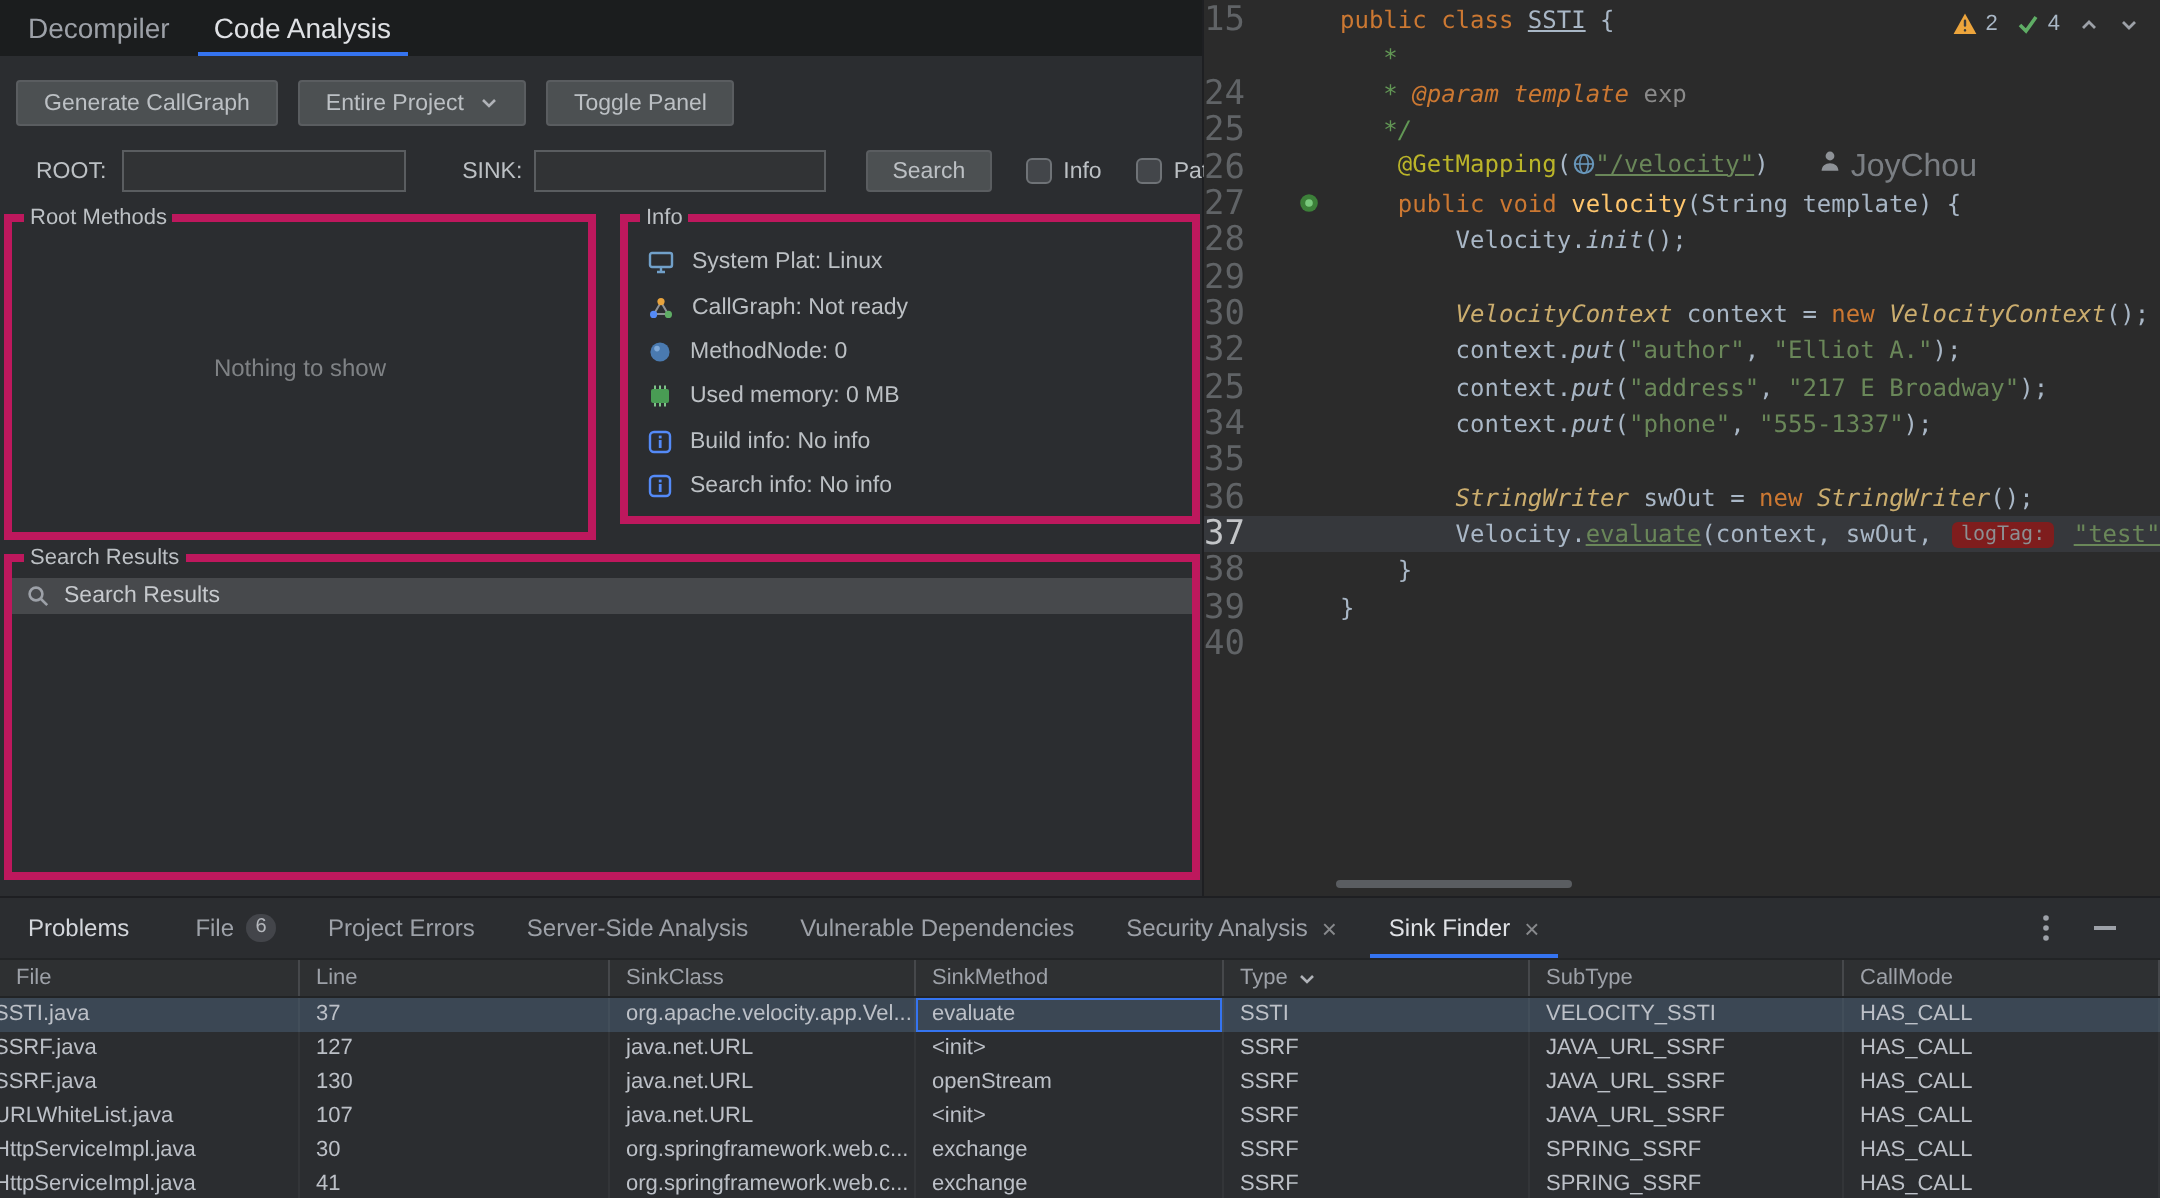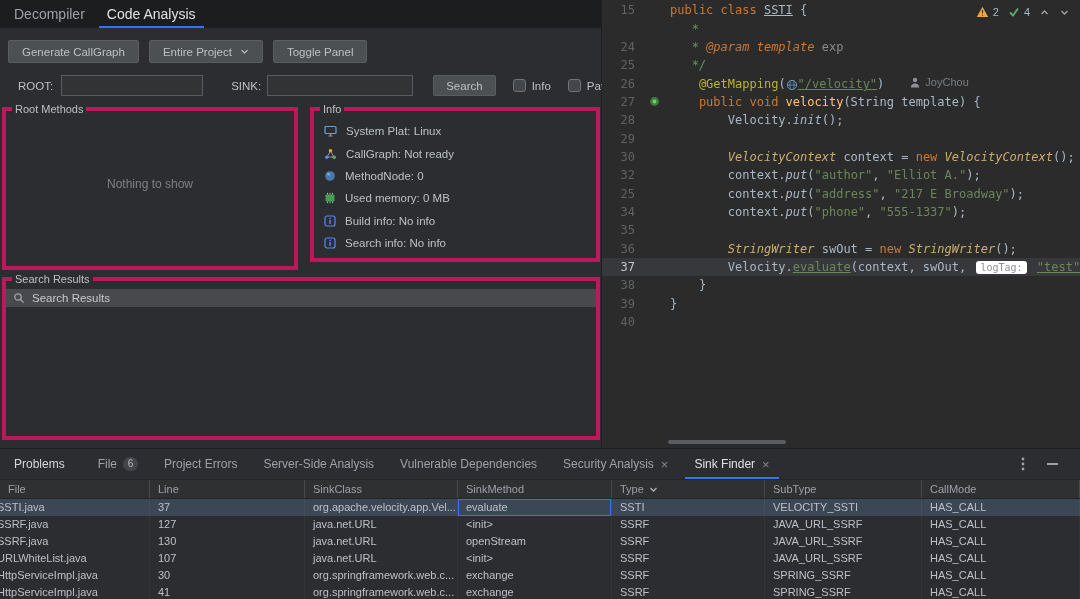--- a/index.html
+++ b/index.html
@@ -33,38 +33,38 @@
 .info-item{height:22.4px;display:flex;align-items:center;gap:9px;font-size:11.5px;color:#bcc0c4}
 .results-panel{left:2px;top:273px;width:598px;height:167px}
 .result-row{margin-top:4px;height:18px;background:#47494c;display:flex;align-items:center;gap:7px;padding-left:7px;font-size:11.5px;color:#c6c9cd}
 
 
 .editor{flex:1;background:#2b2b2b;position:relative;overflow:hidden}
 .lines{position:absolute;top:1px;left:0;right:0;font-family:"DejaVu Sans Mono",monospace;font-size:12px}
 .cl{display:flex;height:18.35px;align-items:center;white-space:pre}
 .cl.hl{background:#36383c}
 .cl.hl .gnum{color:#c3c5c8}
-.gnum{flex:none;width:42px;text-align:right;padding-right:9px;color:#606366;font-size:12px}
+.gnum{flex:none;width:42px;text-align:left;padding-right:9px;color:#606366;font-size:17px}
 .gicon{flex:none;width:26px;display:flex;align-items:center;padding-left:5px}
 .code{flex:none;color:#a9b7c6}
 .t-kw{color:#cc7832}
 .t-ann{color:#bbb529}
 .t-str{color:#6a8759}
 .t-strU{color:#6a8759;text-decoration:underline}
 .t-cmt{color:#629755;font-style:italic}
 .t-doc{color:#cc7832;font-style:italic}
 .t-docg{color:#8a8a8a;}
 .t-def{color:#a9b7c6}
 .t-cls{color:#cbad6e;font-style:italic}
 .t-mth{color:#ffc66d}
 .t-mthi{color:#a9b7c6;font-style:italic}
 .t-link{color:#6a8759;text-decoration:underline}
 .t-und{color:#a9b7c6;text-decoration:underline}
-.inlay-chip{display:inline-block;background:#ffffff;color:#8c8f92;border-radius:3px;padding:0 4px;font-size:10px;line-height:13px;margin:0 3px;vertical-align:middle}
-.author-inlay{display:inline-flex;align-items:flex-end;gap:5px;margin-left:26px;font-family:"Liberation Sans",sans-serif;font-size:11px;color:#7a7e83;font-style:normal}
+.inlay-chip{display:inline-block;background:#7f1d1d;color:#8c8f92;border-radius:3px;padding:0 4px;font-size:10px;line-height:13px;margin:0 3px;vertical-align:middle}
+.author-inlay{display:inline-flex;align-items:flex-start;gap:5px;margin-left:26px;font-family:"Liberation Sans",sans-serif;font-size:16px;color:#7a7e83;font-style:normal}
 .ic{display:inline-flex;align-items:center;vertical-align:middle}
 .ic svg{display:block}
 .inspect{position:absolute;top:2px;right:3px;height:20px;display:flex;align-items:center;gap:9px;padding:0 7px;background:#2b2b2b;font-size:11px;color:#a9b7c6}
 .insp-item{display:inline-flex;align-items:center;gap:4px}
 .hscroll{position:absolute;bottom:4px;left:66px;width:118px;height:4px;border-radius:2px;background:#5a5d61}
 
 
 .bottom-panel{height:151px;flex:none;background:#2b2d30;border-top:1px solid #1e1f22;display:flex;flex-direction:column}
 .btabbar{height:30px;flex:none;display:flex;align-items:center;padding:0 8px}
 .bp-title{font-size:12px;color:#d4d7dc;padding:0 6px}

